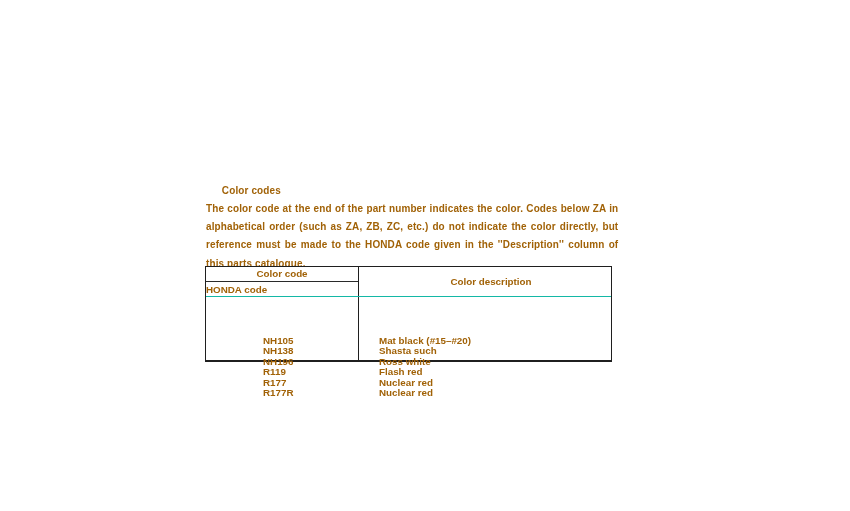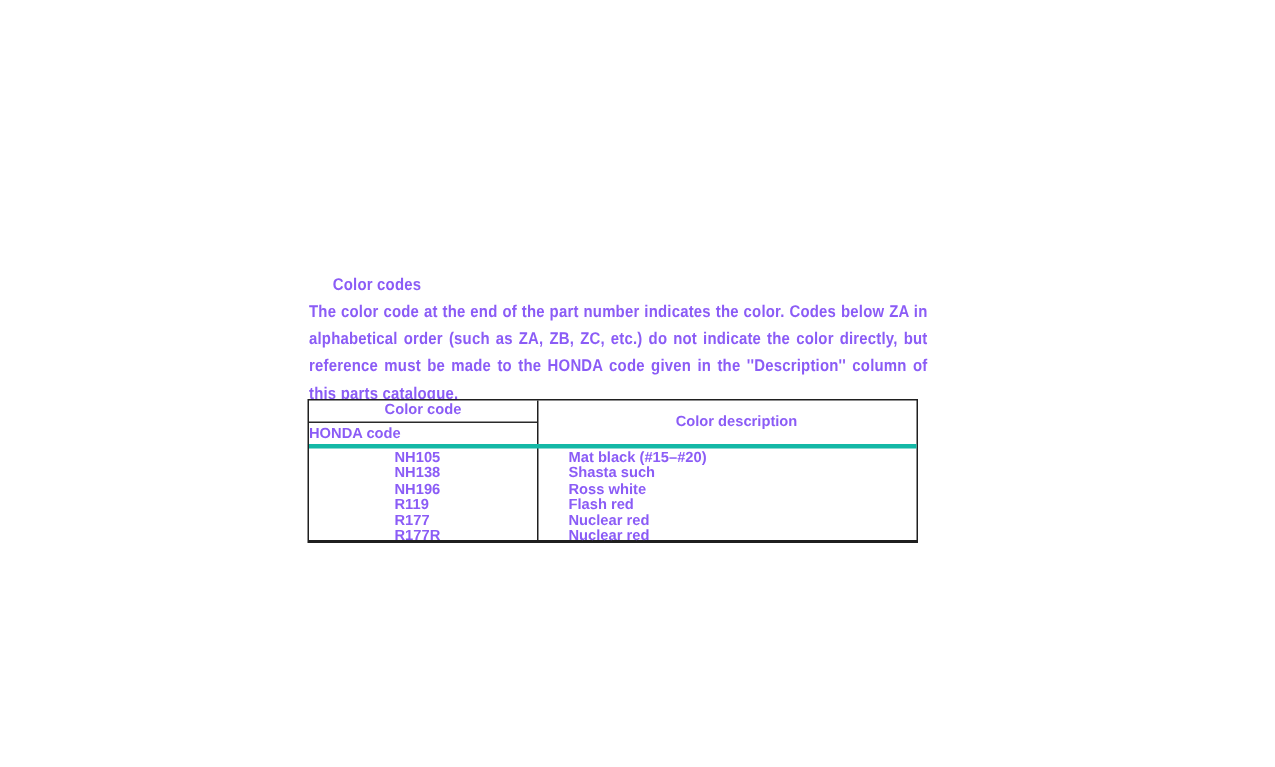--- a/index.html
+++ b/index.html
@@ -6,21 +6,21 @@
     margin: 0;
     padding: 0;
     background: #ffffff;
   }
   .canvas {
     position: relative;
     width: 850px;
     height: 511px;
     background: #ffffff;
     font-family: "Liberation Sans", sans-serif;
-    color: #8b5cf6;
+    color: #a16207;
     overflow: hidden;
   }
   
   .textblock {
     position: absolute;
     left: 206px;
     top: 184px;
     width: 468px;
     transform: scaleX(0.881);
     transform-origin: 0 0;
@@ -61,21 +61,21 @@
     position: absolute;
     left: 152px;
     top: 0;
     bottom: 0;
     width: 1px;
     background: #1f1f1f;
   }
   .tbl-hdr {
     position: relative;
     height: 29px;
-    border-bottom: 3px solid #14b8a6;
+    border-bottom: 1px solid #14b8a6;
     font-size: 9.8px;
   }
   .hdr-left {
     position: absolute;
     left: 0;
     top: 0;
     width: 152px;
     height: 29px;
   }
   .hdr-left-top {
@@ -96,20 +96,21 @@
     top: 0;
     height: 29px;
     display: flex;
     align-items: center;
     justify-content: center;
   }
   .tbl-body {
     position: relative;
     padding-top: 2px;
     font-size: 9.8px;
+    margin-top: 37px;
   }
   .trow {
     display: flex;
     height: 10.4px;
     line-height: 10.6px;
   }
   .trow .code {
     width: 152px;
     box-sizing: border-box;
     padding-left: 57px;

